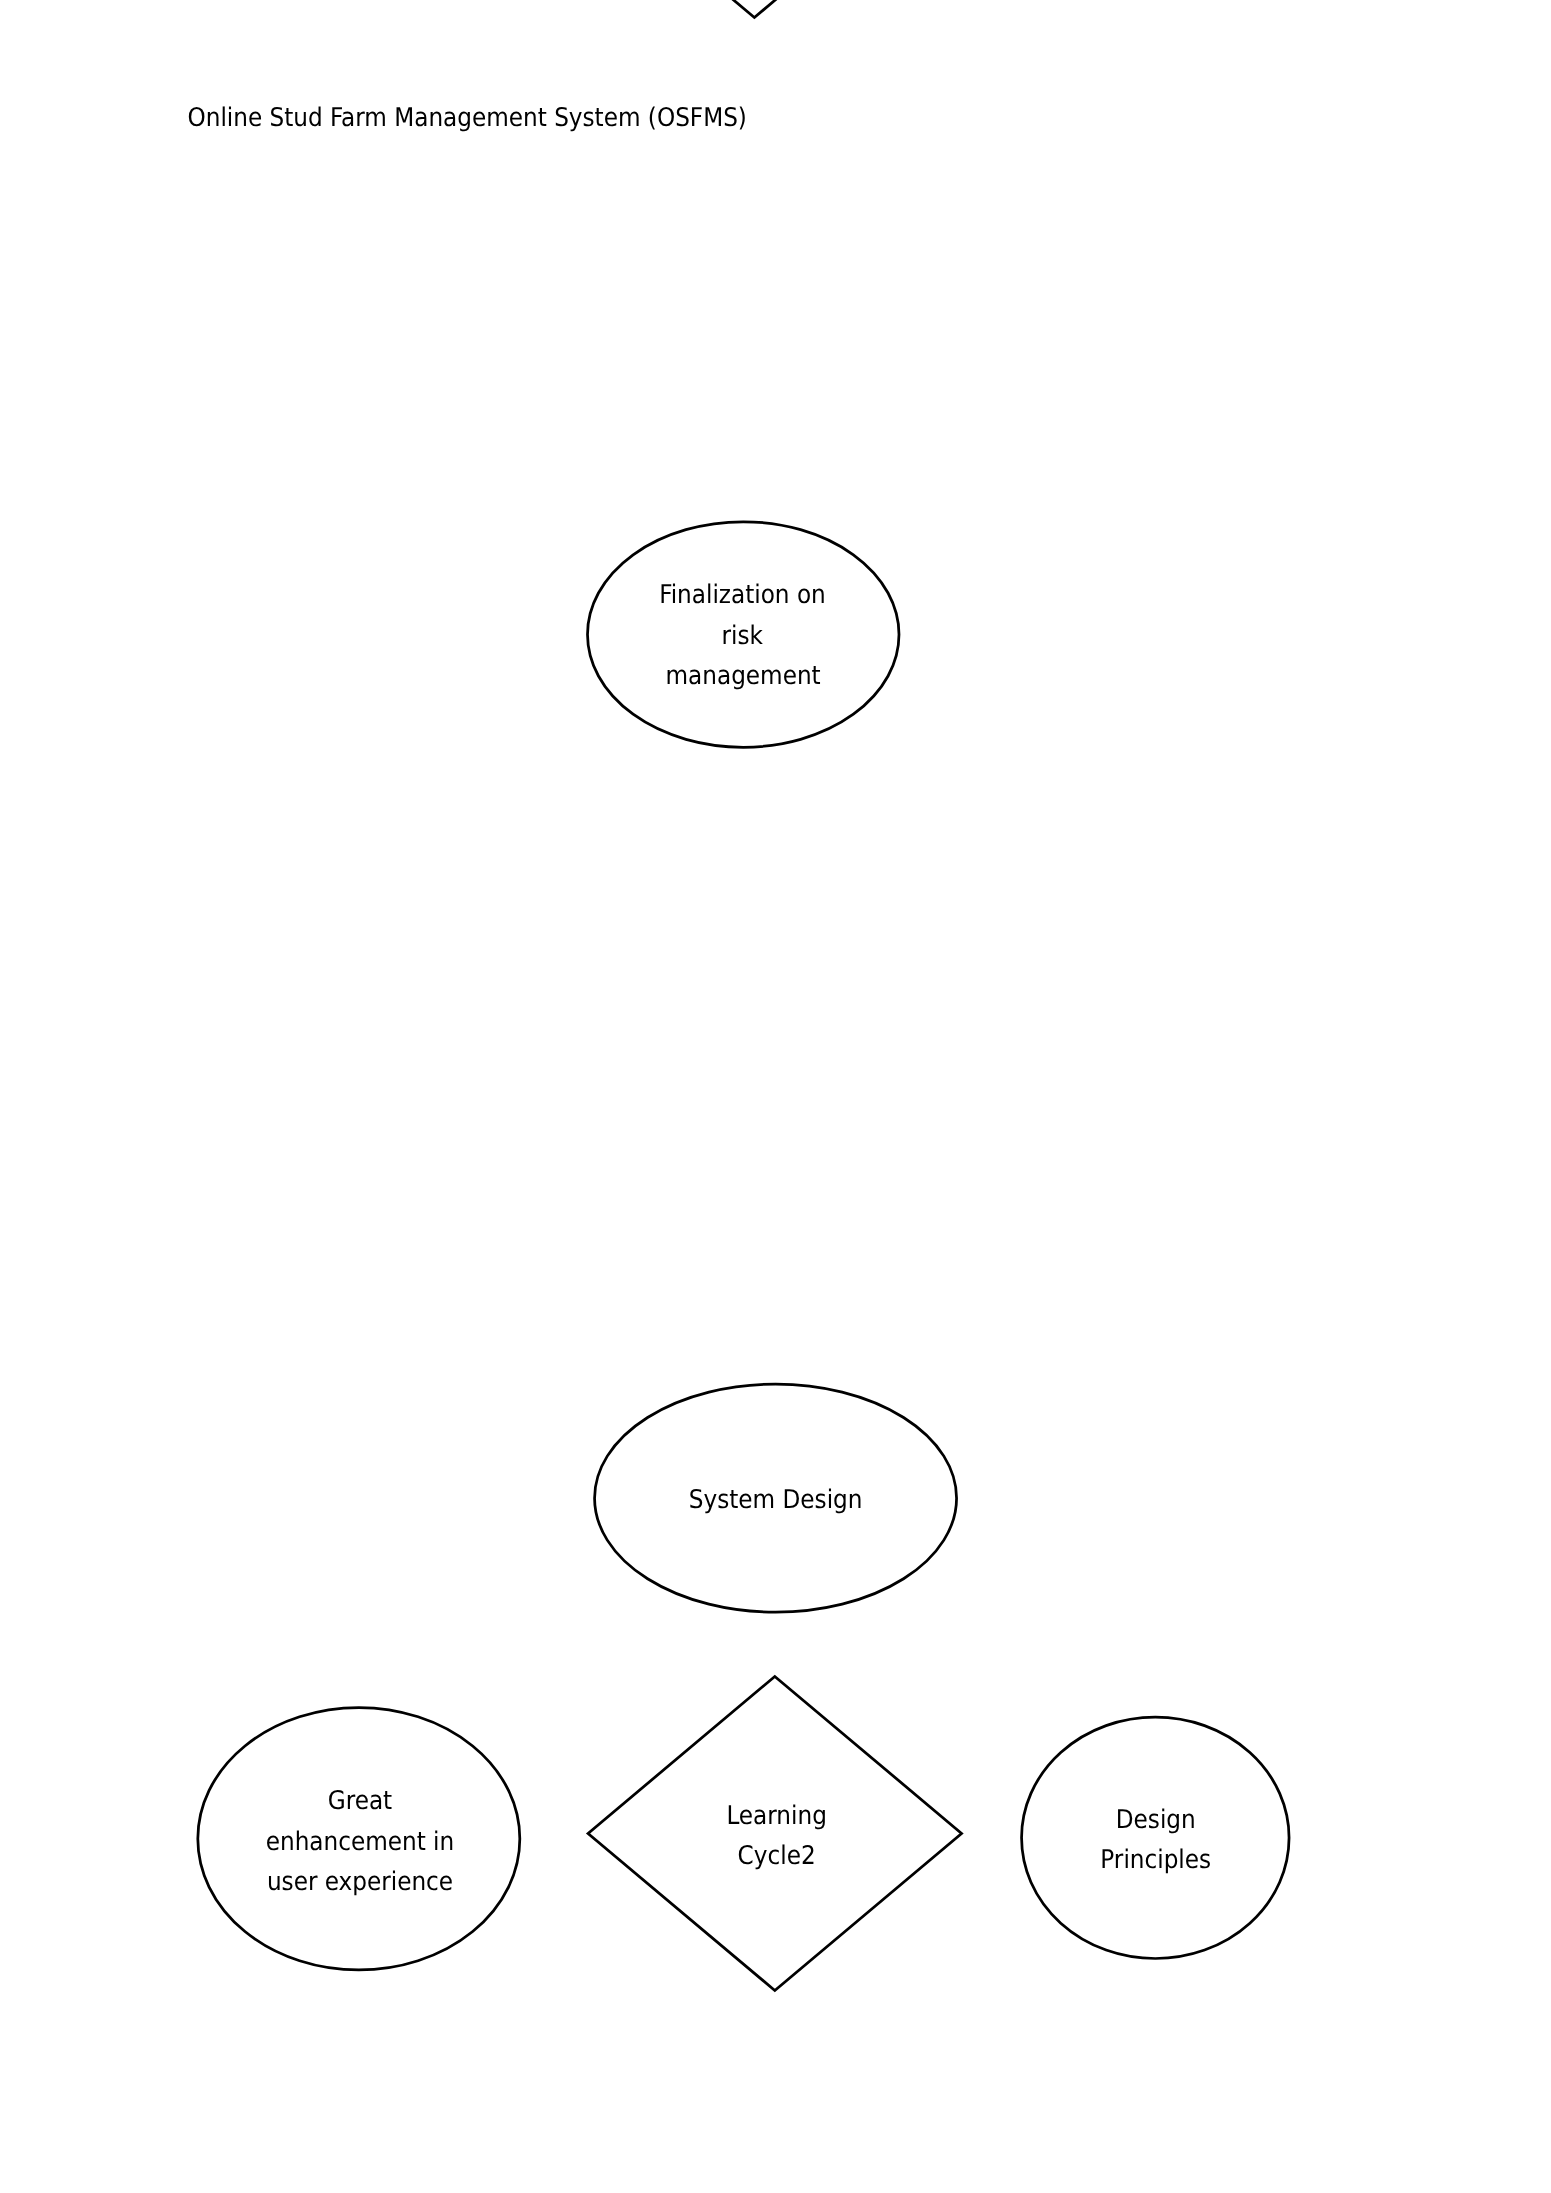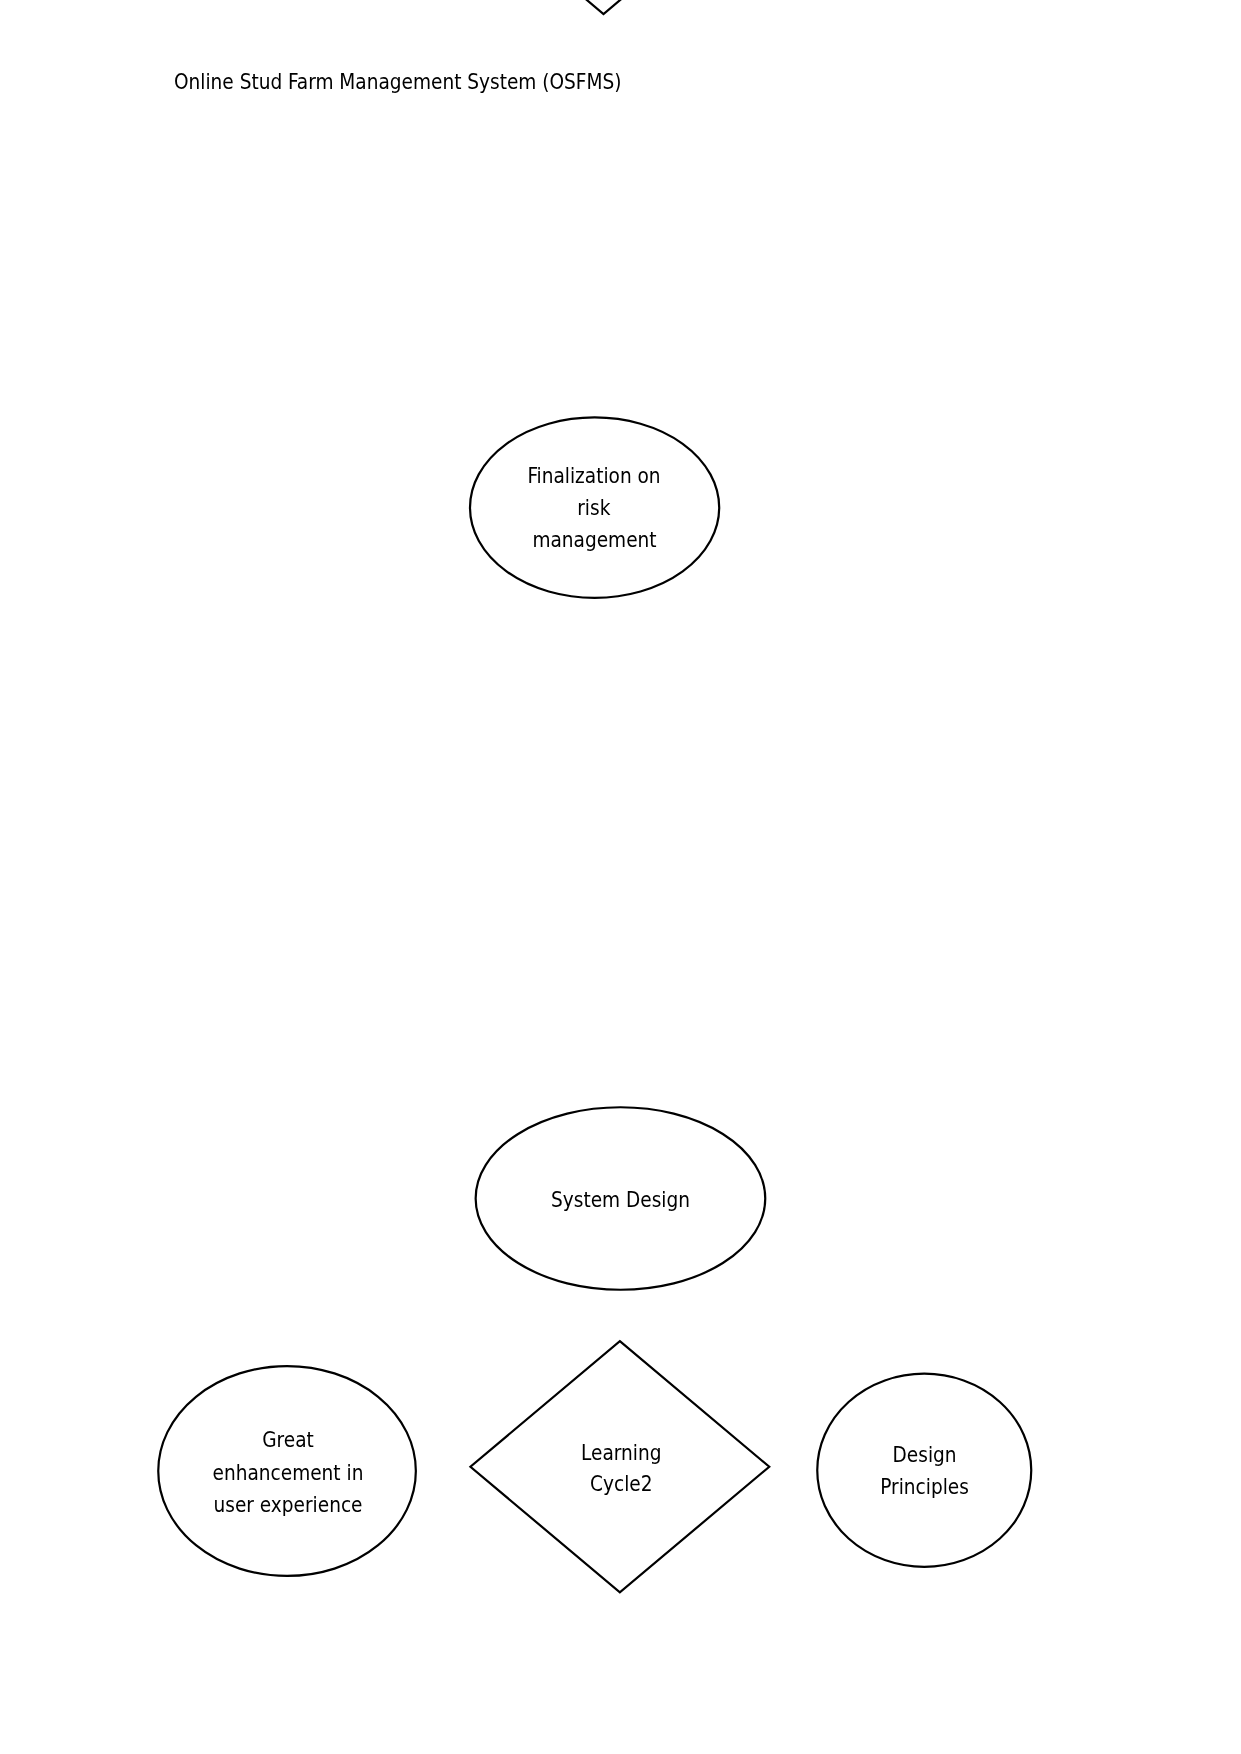--- a/index.html
+++ b/index.html
@@ -12,21 +12,21 @@
   .node-label{font-family:"DejaVu Sans",sans-serif;font-stretch:condensed;
               font-size:20.6px;fill:#000000;text-anchor:middle;}
   .doc-title{position:absolute;font-family:"DejaVu Sans",sans-serif;font-stretch:condensed;
              font-size:20.6px;line-height:1;color:#000000;white-space:nowrap;}
 </style>
 </head>
 <body>
 
 <div id="page">
 
-  <div class="doc-title" style="left:150px; top:72px;margin-left:24px;">Online Stud Farm Management System (OSFMS)</div>
+  <div class="doc-title" style="left:150px; top:84px;">Online Stud Farm Management System (OSFMS)</div>
 
   <svg id="canvas" viewBox="0 0 1241 1754" width="1241" height="1754">
 
     <g>
       <path class="shape-stroke" d="M 603.5 -237.2 L 752.9 -111.6 L 603.5 14 L 454.1 -111.6 Z"></path>
     </g>
 
     <g>
       <ellipse class="shape-stroke" cx="594.6" cy="507.6" rx="124.6" ry="90.2"></ellipse>
       <text class="node-label" x="594" y="482.8">Finalization on</text>

